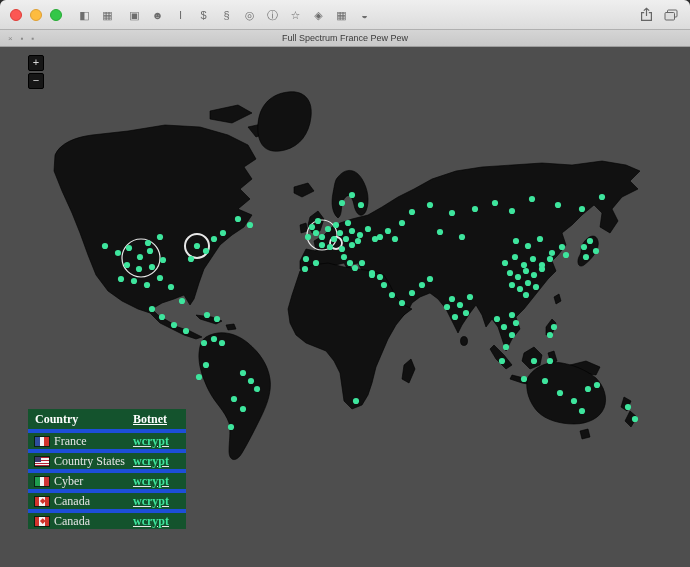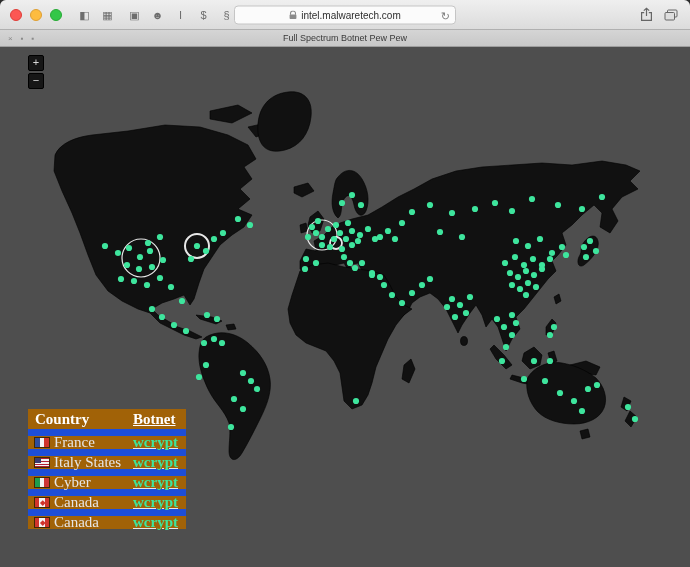--- a/index.html
+++ b/index.html
@@ -39,23 +39,23 @@
   .tab-left{position:absolute;left:8px;display:flex;gap:8px;align-items:center;color:#8a8a8a;font-size:8px;}
 
   
   .content{flex:1;position:relative;background:#4e4e4e;overflow:hidden;}
   svg.map{position:absolute;left:0;top:0;}
   .zoom-ctl{position:absolute;top:8px;left:28px;display:flex;flex-direction:column;gap:2px;z-index:6;}
   .zoom-btn{width:14px;height:14px;background:#161616;color:#d8d8d8;font-size:11px;
     line-height:13px;text-align:center;border-radius:2px;border:1px solid #000;cursor:pointer;}
 
   
-  .infections{position:absolute;left:28px;bottom:38px;width:158px;background:#a16207;
-    font-family:"Liberation Serif",serif;font-size:15px;color:#e6e6e6;z-index:6;}
-  .t-row{display:flex;align-items:center;height:20px;border-top:7px solid #1d4ed8;
+  .infections{position:absolute;left:28px;bottom:38px;width:158px;background:#14532d;
+    font-family:"Liberation Serif",serif;font-size:12px;color:#e6e6e6;z-index:6;}
+  .t-row{display:flex;align-items:center;height:20px;border-top:4px solid #1d4ed8;
     padding:0 7px;box-sizing:border-box;}
   .t-row.t-head{border-top:none;font-weight:bold;color:#ffffff;}
   .col-country{flex:1;display:flex;align-items:center;gap:5px;min-width:0;}
   .col-botnet{width:46px;flex:0 0 46px;text-decoration:underline;}
   .botnet-link{color:#3ee59d;font-weight:bold;cursor:pointer;}
   .flag{width:14px;height:9px;display:inline-block;position:relative;flex:0 0 auto;
     box-shadow:0 0 0 1px rgba(0,0,0,.6);}
   .flag-fr{background:linear-gradient(90deg,#2e4d9e 0 33%,#f4f4f4 33% 66%,#d0342c 66% 100%);}
   .flag-it{background:linear-gradient(90deg,#1e9c4e 0 33%,#f4f4f4 33% 66%,#cf3636 66% 100%);}
   .flag-us{background:repeating-linear-gradient(180deg,#b22234 0 1.4px,#f4f4f4 1.4px 2.8px);}
@@ -86,30 +86,20 @@
         <span class="tb-icon">$</span>
         <span class="tb-icon">§</span>
         <span class="tb-icon">◎</span>
         <span class="tb-icon">ⓘ</span>
         <span class="tb-icon">☆</span>
         <span class="tb-icon">◈</span>
         <span class="tb-icon">▦</span>
         <span class="tb-icon">◒</span>
       </div>
 
-    <div class="address">
-      <span class="lock">
-        <svg width="8" height="9" viewBox="0 0 8 9">
-          <path d="M1.5,4.2 V2.9 a2.5,2.4 0 0 1 5,0 V4.2" fill="none" stroke="#8a8a8a" stroke-width="1.1"></path>
-          <rect x="0.6" y="4.1" width="6.8" height="4.4" rx="0.8" fill="#8a8a8a"></rect>
-        </svg>
-      </span>
-      <span>intel.malwaretech.com</span>
-      <span class="reload">↻</span>
-    </div>
 
     <div class="right-icons">
       <span class="dark-circle"></span>
       <span style="display:inline-flex;">
         <svg width="13" height="15" viewBox="0 0 13 15">
           <path d="M6.5,1.2 V9 M3.8,3.6 L6.5,1.2 L9.2,3.6" stroke="#666" fill="none" stroke-width="1.2"></path>
           <path d="M4.2,5.6 H1.6 V13.4 H11.4 V5.6 H8.8" stroke="#666" fill="none" stroke-width="1.2"></path>
         </svg>
       </span>
       <span style="display:inline-flex;">
@@ -120,21 +110,21 @@
       </span>
     </div>
   </div>
 
   <div class="tabbar">
     <div class="tab-left">
       <span>×</span>
       <span>▪</span>
       <span>▪</span>
     </div>
-    <span>Full Spectrum Botnet Pew Pew</span>
+    <span>Full Spectrum France Pew Pew</span>
   </div>
 
   <div class="content">
 
     <div class="zoom-ctl">
       <div class="zoom-btn">+</div>
       <div class="zoom-btn">−</div>
     </div>
 
     <svg class="map" width="690" height="521" viewBox="0 0 690 521">
@@ -352,21 +342,21 @@
           <div class="t-row">
             <span class="col-country">
               <span class="flag flag-fr"></span>
               <span>France</span>
             </span>
             <span class="col-botnet"><span class="botnet-link">wcrypt</span></span>
           </div>
           <div class="t-row">
             <span class="col-country">
               <span class="flag flag-us"></span>
-              <span>Italy States</span>
+              <span>Country States</span>
             </span>
             <span class="col-botnet"><span class="botnet-link">wcrypt</span></span>
           </div>
           <div class="t-row">
             <span class="col-country">
               <span class="flag flag-it"></span>
               <span>Cyber</span>
             </span>
             <span class="col-botnet"><span class="botnet-link">wcrypt</span></span>
           </div>

